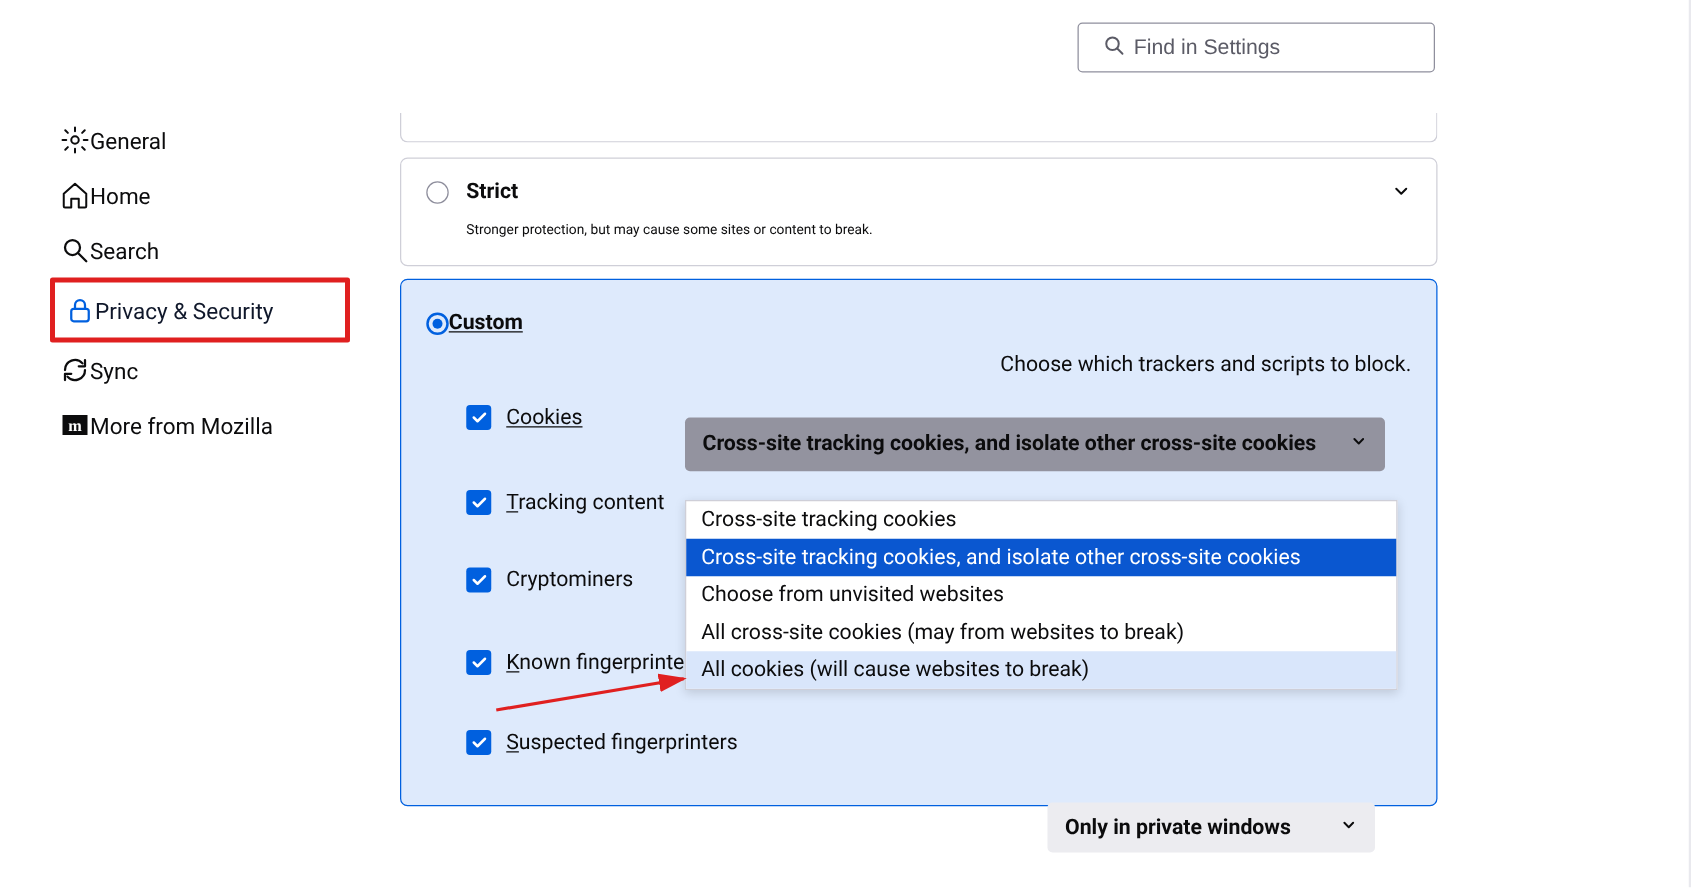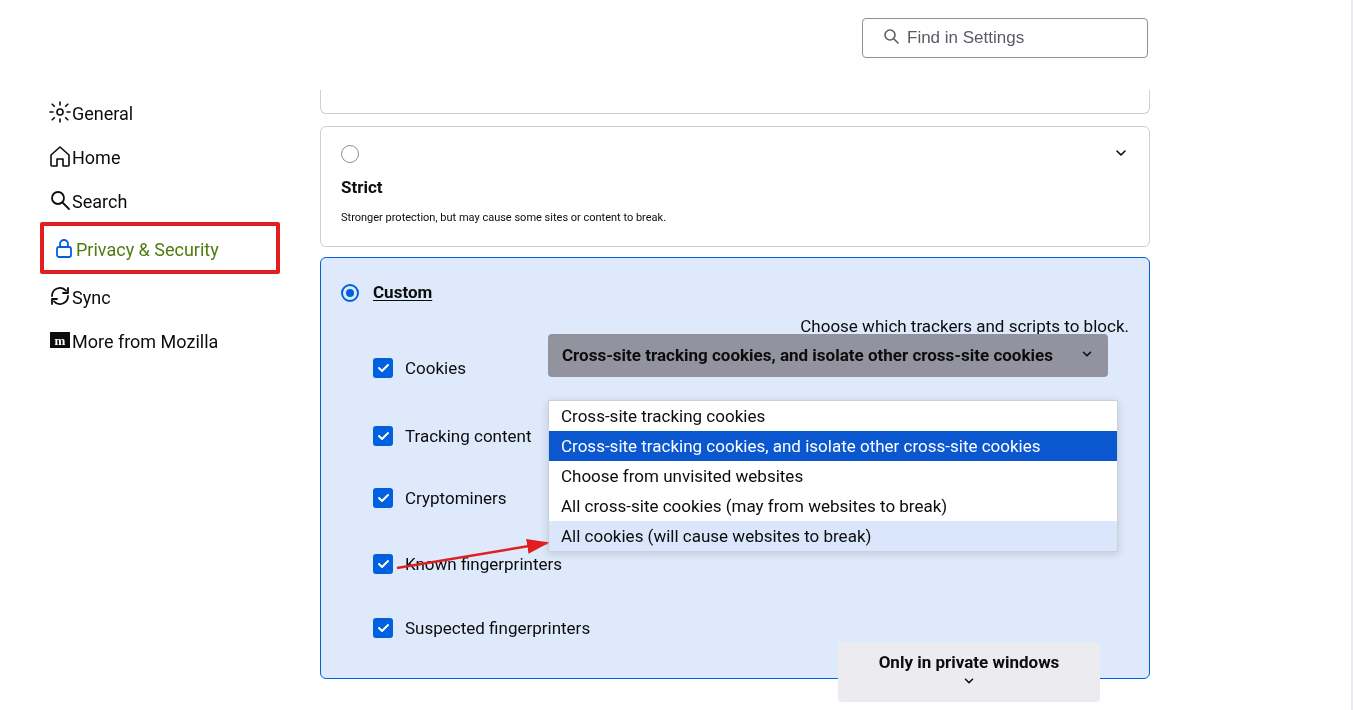--- a/index.html
+++ b/index.html
@@ -49,36 +49,35 @@
   gap: 0;
   padding: 10px 0 10px 8px;
   cursor: pointer;
   font-size: 18px;
   color: #0c0c0d;
 }
 .sidebar-item.active {
   border: 4px solid #e02020;
   border-radius: 2px;
 }
-.sidebar-item.active .label { color: #4d7c0f; }
+.sidebar-item.active .label { color: #0f172a; }
 .sidebar-item .icon { width: 24px; height: 24px; display: inline-flex; align-items: center; justify-content: center; }
 .sidebar-item.active .icon { color: #0060df; }
 
 .main {
   position: absolute;
   top: 90px;
   left: 320px;
   width: 830px;
 }
 
 .panel {
   border: 1px solid #cfcfd8;
   border-radius: 6px;
   background: #fff;
-  flex-direction: column;
 }
 .panel.top {
   height: 24px;
   border-radius: 0 0 6px 6px;
   border-top: none;
   margin-bottom: 12px;
 }
 .panel.strict {
   padding: 16px 20px 22px 20px;
   display: flex;
@@ -112,21 +111,21 @@
   top: 18px;
 }
 
 .panel.custom {
   background: #deeafc;
   border: 1px solid #0060df;
   border-radius: 6px;
   padding: 24px 20px 40px 20px;
   margin-top: 10px;
 }
-.custom-head { display: flex; gap: 14px; align-items: flex-start; margin-bottom: 14px; }
+.custom-head { display: flex; align-items: flex-start; margin-bottom: 14px; }
 .custom-title { font-weight: 700; font-size: 17px; text-decoration: underline; text-decoration-thickness: 1px; text-underline-offset: 2px; }
 .custom-desc { margin-left: 32px; font-size: 17px; margin-bottom: 22px; text-align: right; }
 
 .cb-row {
   display: flex;
   align-items: center;
   margin-left: 32px;
   margin-bottom: 48px;
   gap: 12px;
 }
@@ -135,21 +134,21 @@
   width: 20px; height: 20px;
   background: #0060df;
   border-radius: 3px;
   display: inline-flex;
   align-items: center;
   justify-content: center;
   flex-shrink: 0;
 }
 .cb svg { stroke: #fff; }
 .cb-label { font-size: 17px; }
-.cb-label .u { text-underline-offset: 2px; }
+.cb-label .u { text-decoration: underline; text-underline-offset: 2px; }
 
 .select-btn {
   display: flex;
   align-items: center;
   justify-content: space-between;
   padding: 10px 14px;
   border-radius: 4px;
   font-size: 17px;
   cursor: pointer;
 }
@@ -187,21 +186,20 @@
 }
 
 .select-susp {
   position: absolute;
   left: 838px;
   top: 642px;
   width: 262px;
   background: #ececf0;
   font-weight: 700;
   padding: 10px 14px;
-  flex-direction: column;
 }
 
 .arrow {
   position: absolute;
   left: 392px;
   top: 533px;
   pointer-events: none;
 }
 
 .right-sep {

